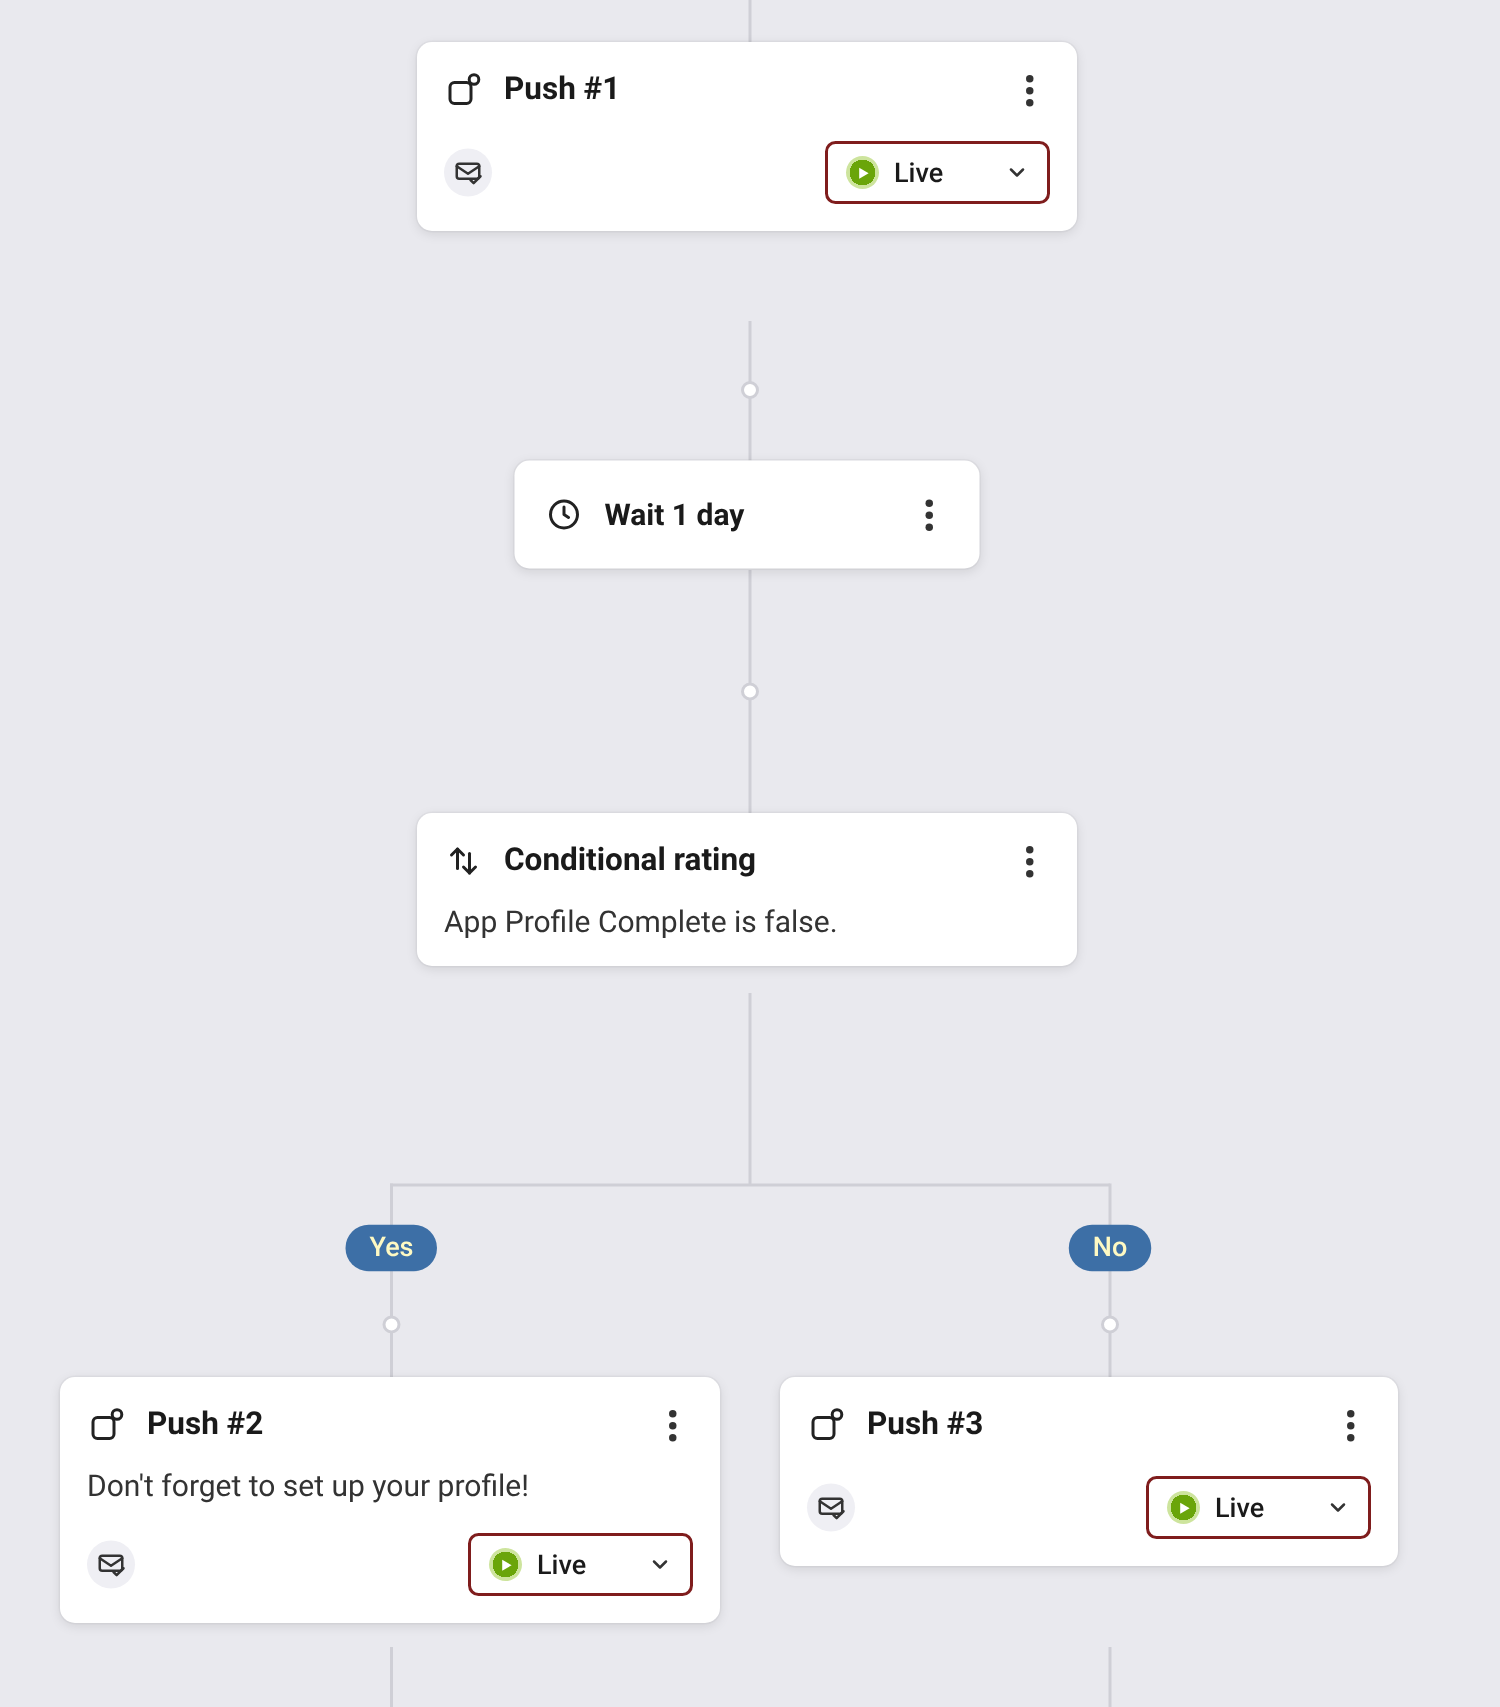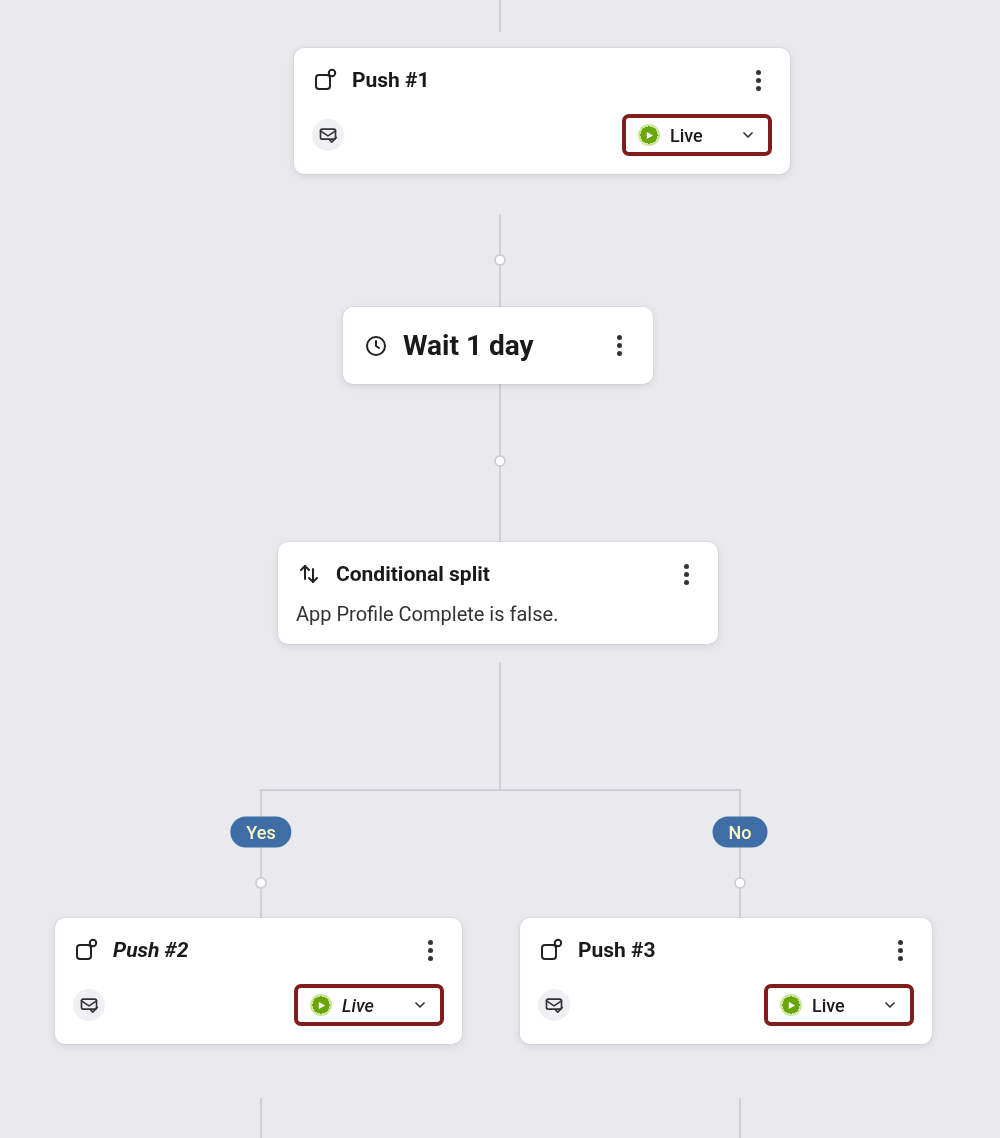--- a/index.html
+++ b/index.html
@@ -77,21 +77,21 @@
     margin-top: 20px;
   }
 
   .mail-badge {
     width: 32px; height: 32px; border-radius: 50%;
     background: #efeff4;
     display: flex; align-items: center; justify-content: center;
   }
 
   .status-pill {
-    border: 4px solid #7f1d1d;
+    border: 2px solid #7f1d1d;
     border-radius: 7px;
     height: 42px;
     display: flex; align-items: center;
     padding: 0 12px;
     gap: 10px;
     min-width: 150px;
     cursor: pointer;
   }
   .status-dot {
     width: 22px; height: 22px; border-radius: 50%;
@@ -107,28 +107,28 @@
     background: #3d6fa6;
     color: #fef9c3;
     font-size: 18px;
     font-weight: 500;
     padding: 5px 16px;
     border-radius: 999px;
     transform: translate(-50%, -50%);
   }
 
   
-  #card-push1 { left: 278px; top: 48px; width: 496px; margin-left: 16px; }
+  #card-push1 { left: 278px; top: 28px; width: 440px; }
   #card-wait  { left: 343px; top: 307px; width: 310px; }
   #card-cond  { left: 278px; top: 542px; width: 440px; }
-  #card-push2 { left: 55px;  top: 918px; width: 407px; font-style: italic; }
+  #card-push2 { left: 40px;  top: 918px; width: 440px; }
   #card-push3 { left: 520px; top: 918px; width: 412px; }
 
   
-  .mini .card-title { font-size: 28px; }
+  .mini .card-title { font-size: 20px; }
   .mini { padding: 22px 20px; }
 
 </style>
 </head>
 <body>
 
 <div class="connector v" style="top:0; height:32px;"></div>
 <div class="connector v" style="top:214px; height:93px;"></div>
 <div class="dot" style="left:50%; top:260px;"></div>
 
@@ -206,21 +206,21 @@
 <div id="card-cond" class="card">
   <div class="card-header">
     <div class="icon-slot">
       <svg viewBox="0 0 24 24" width="24" height="24" fill="none" stroke="currentColor" stroke-width="2" stroke-linecap="round" stroke-linejoin="round">
         <path d="M8 4v13"></path>
           <path d="M4 8l4-4 4 4"></path>
         <path d="M16 20V7"></path>
           <path d="M12 16l4 4 4-4"></path>
       </svg>
     </div>
-    <div class="card-title">Conditional split</div>
+    <div class="card-title">Conditional rating</div>
     <div class="kebab">
         <span></span>
         <span></span>
         <span></span>
       </div>
   </div>
   <div class="card-sub">App Profile Complete is false.</div>
 </div>
 
 <div id="card-push2" class="card">
@@ -231,20 +231,21 @@
         <circle cx="19" cy="5" r="3.2"></circle>
       </svg>
     </div>
     <div class="card-title">Push #2</div>
     <div class="kebab">
         <span></span>
         <span></span>
         <span></span>
       </div>
   </div>
+  <div class="card-sub">Don't forget to set up your profile!</div>
   <div class="card-footer">
     <div class="mail-badge">
       <svg viewBox="0 0 24 24" width="20" height="20" fill="none" stroke="#333" stroke-width="2" stroke-linecap="round" stroke-linejoin="round">
         <rect x="3" y="5" width="18" height="12" rx="2"></rect>
         <path d="M3 7l9 6 9-6"></path>
         <path d="M14 18l2.5 2.5L22 15"></path>
       </svg>
     </div>
     <div class="status-pill">
       <div class="status-dot">

